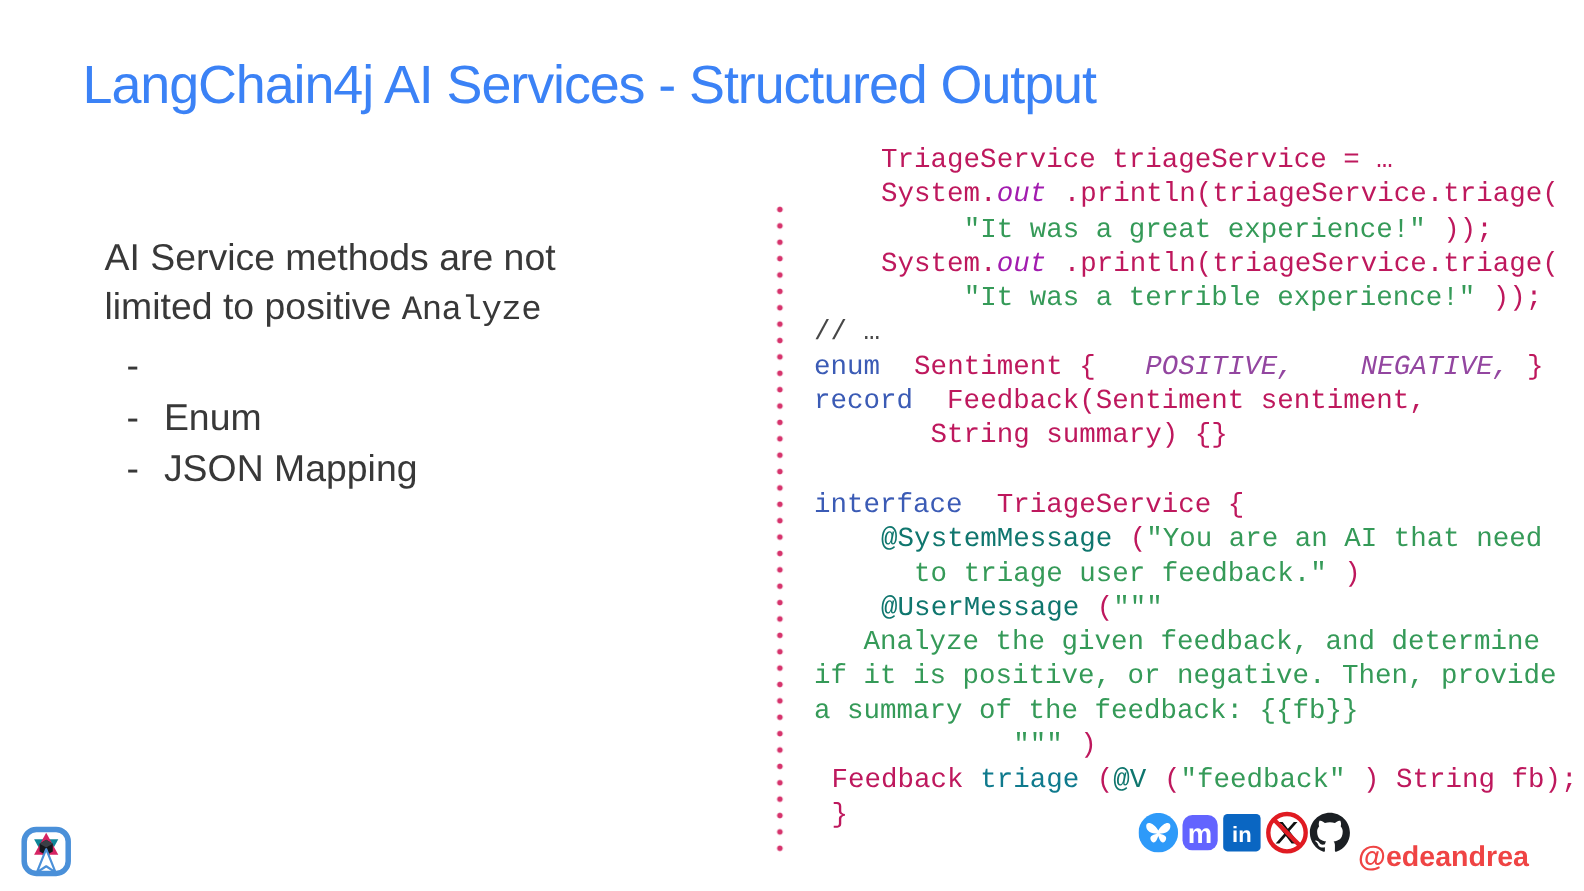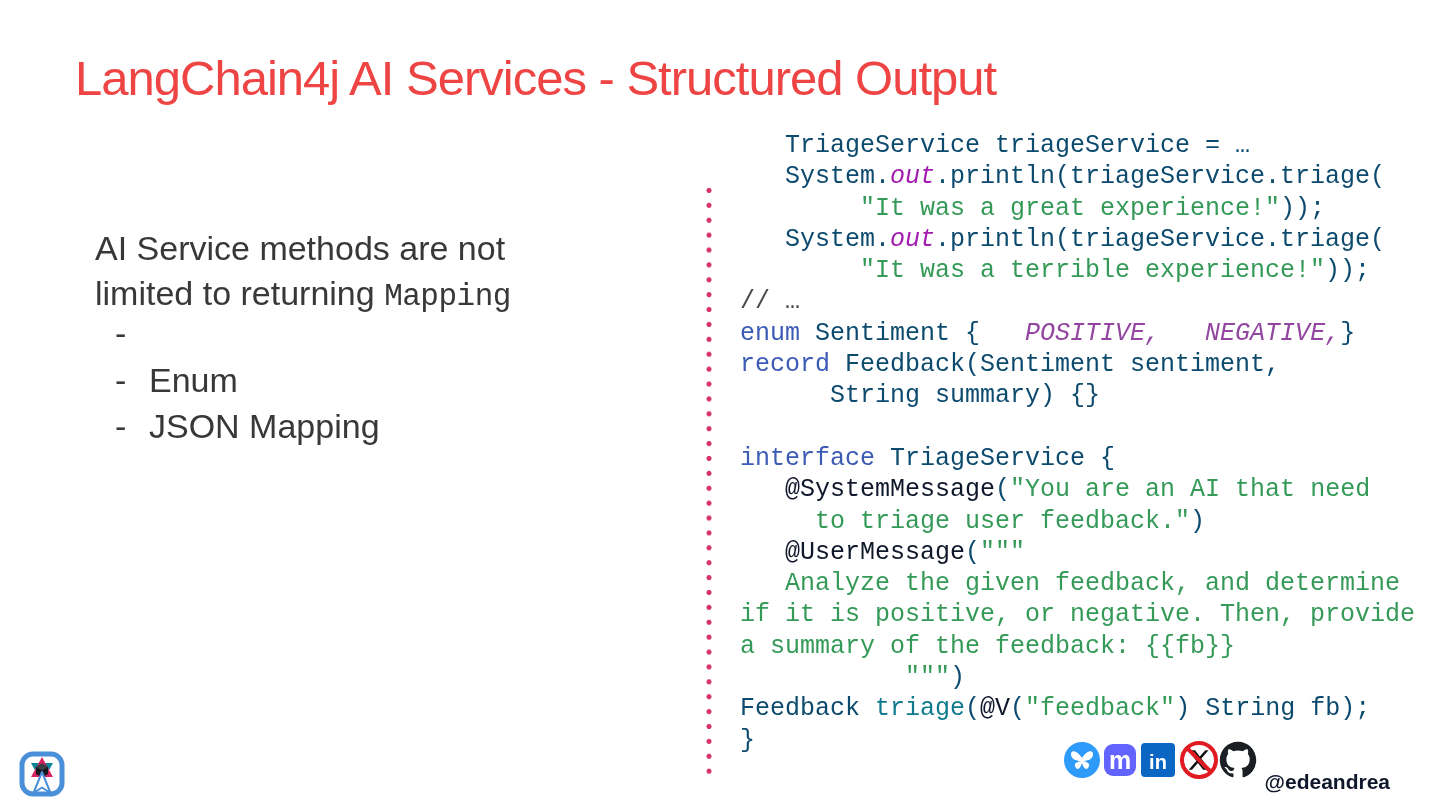--- a/index.html
+++ b/index.html
@@ -2,25 +2,25 @@
 <html><head>
 <meta charset="utf-8">
 <style>
   html,body{margin:0;padding:0;background:#e8e8e8;}
   .slide{
     position:relative;width:1440px;height:810px;background:#ffffff;
     overflow:hidden;font-family:"Liberation Sans",sans-serif;
   }
   .title{
     position:absolute;left:75px;top:50px;margin:0;
-    font-size:49px;font-weight:300;letter-spacing:-1px;color:#ef4444;
+    font-size:49px;font-weight:300;letter-spacing:-1px;color:#3b82f6;
     white-space:nowrap;
   }
   .intro{
-    position:absolute;left:95px;top:226px;margin:0;width:600px;
+    position:absolute;left:95px;top:212px;margin:0;width:600px;
     font-size:34px;font-weight:300;color:#383838;line-height:45px;
   }
   .intro .mono{
     font-family:"Liberation Mono","DejaVu Sans Mono",monospace;
     font-size:31px;letter-spacing:-0.5px;
   }
   .bullets{
     position:absolute;left:98px;top:310px;margin:0;padding:0;list-style:none;
     font-size:34px;font-weight:300;color:#383838;
   }
@@ -32,47 +32,47 @@
     background-size:6px 14.9px;background-repeat:repeat-y;background-position:center top;
   }
   .code{
     position:absolute;left:740px;top:130px;
     font-family:"Liberation Mono","DejaVu Sans Mono",monospace;
     font-size:25px;line-height:31.3px;color:#1f1f1f;white-space:pre;
   }
   .code-line{height:31.3px;}
   .tk{color:#3b5bb5;}              
   .ts{color:#359a58;}              
-  .ta{color:#0f172a;}              
+  .ta{color:#0f766e;}              
   .tf{color:#a21caf;font-style:italic;} 
   .te{color:#9346a0;font-style:italic;margin-top:14px;} 
   .tm{color:#0f7a8d;}              
   .tc{color:#474747;}              
-  .td{color:#0c4a6e;}
+  .td{color:#be185d;margin-left:16px;}
   .logo{position:absolute;left:18px;bottom:12px;line-height:0;}
   .social{
     position:absolute;right:50px;bottom:16px;
     display:flex;align-items:center;gap:2px;
   }
   .social .icon{display:inline-block;line-height:0;}
   .icon-x{margin:0 -5px 0 -2px;position:relative;z-index:2;}
   .handle{
-    font-size:21px;font-weight:bold;color:#0f172a;margin-left:5px;
+    font-size:26px;font-weight:bold;color:#ef4444;margin-left:5px;
     font-family:"Liberation Sans",sans-serif;
     margin-top:44px;
   }
 </style>
 </head>
 <body>
 
 <div class="slide">
 
   <h1 class="title">LangChain4j AI Services - Structured Output</h1>
 
-  <p class="intro"><span>AI Service methods are not</span><br><span>limited to returning </span><span class="mono">Mapping</span></p>
+  <p class="intro"><span>AI Service methods are not</span><br><span>limited to positive </span><span class="mono">Analyze</span></p>
 
   <ul class="bullets">
     <li>
       <span class="dash">-</span>
     </li>
     <li>
       <span class="dash">-</span>
       <span>Enum</span>
     </li>
     <li>

